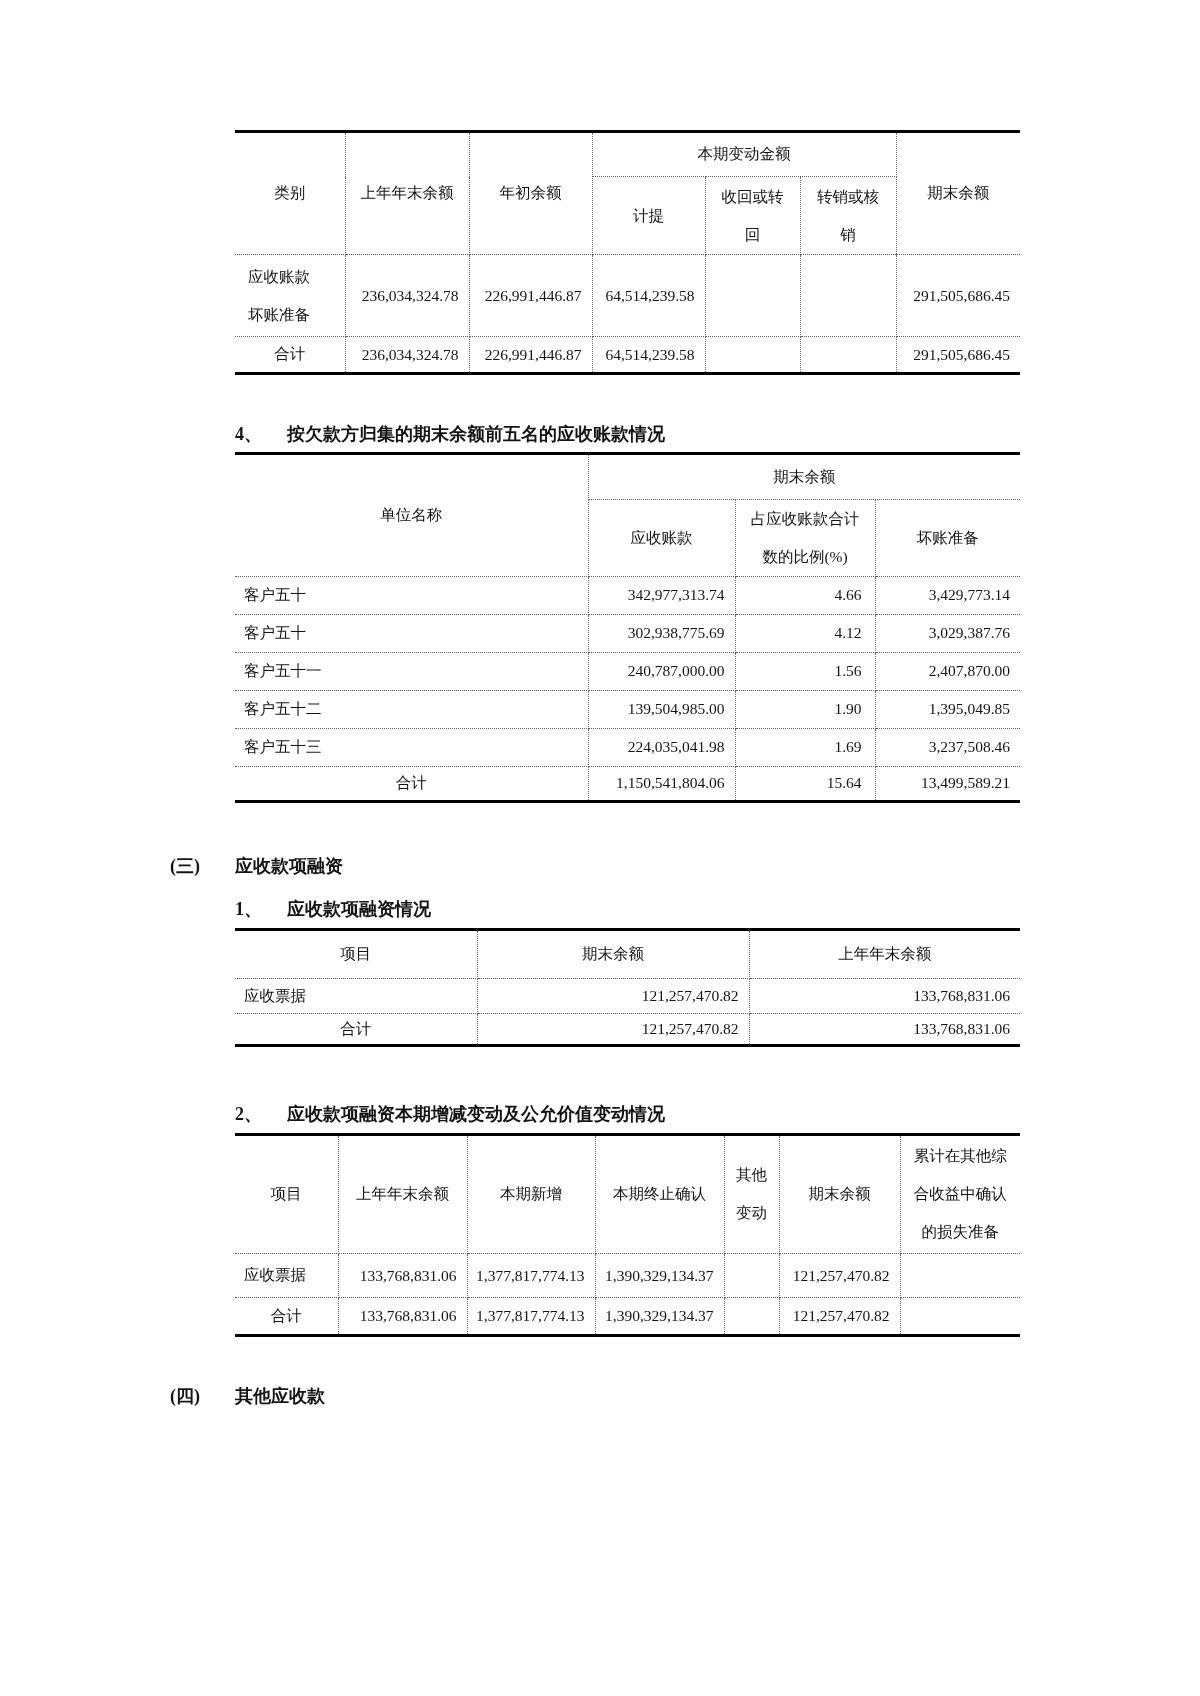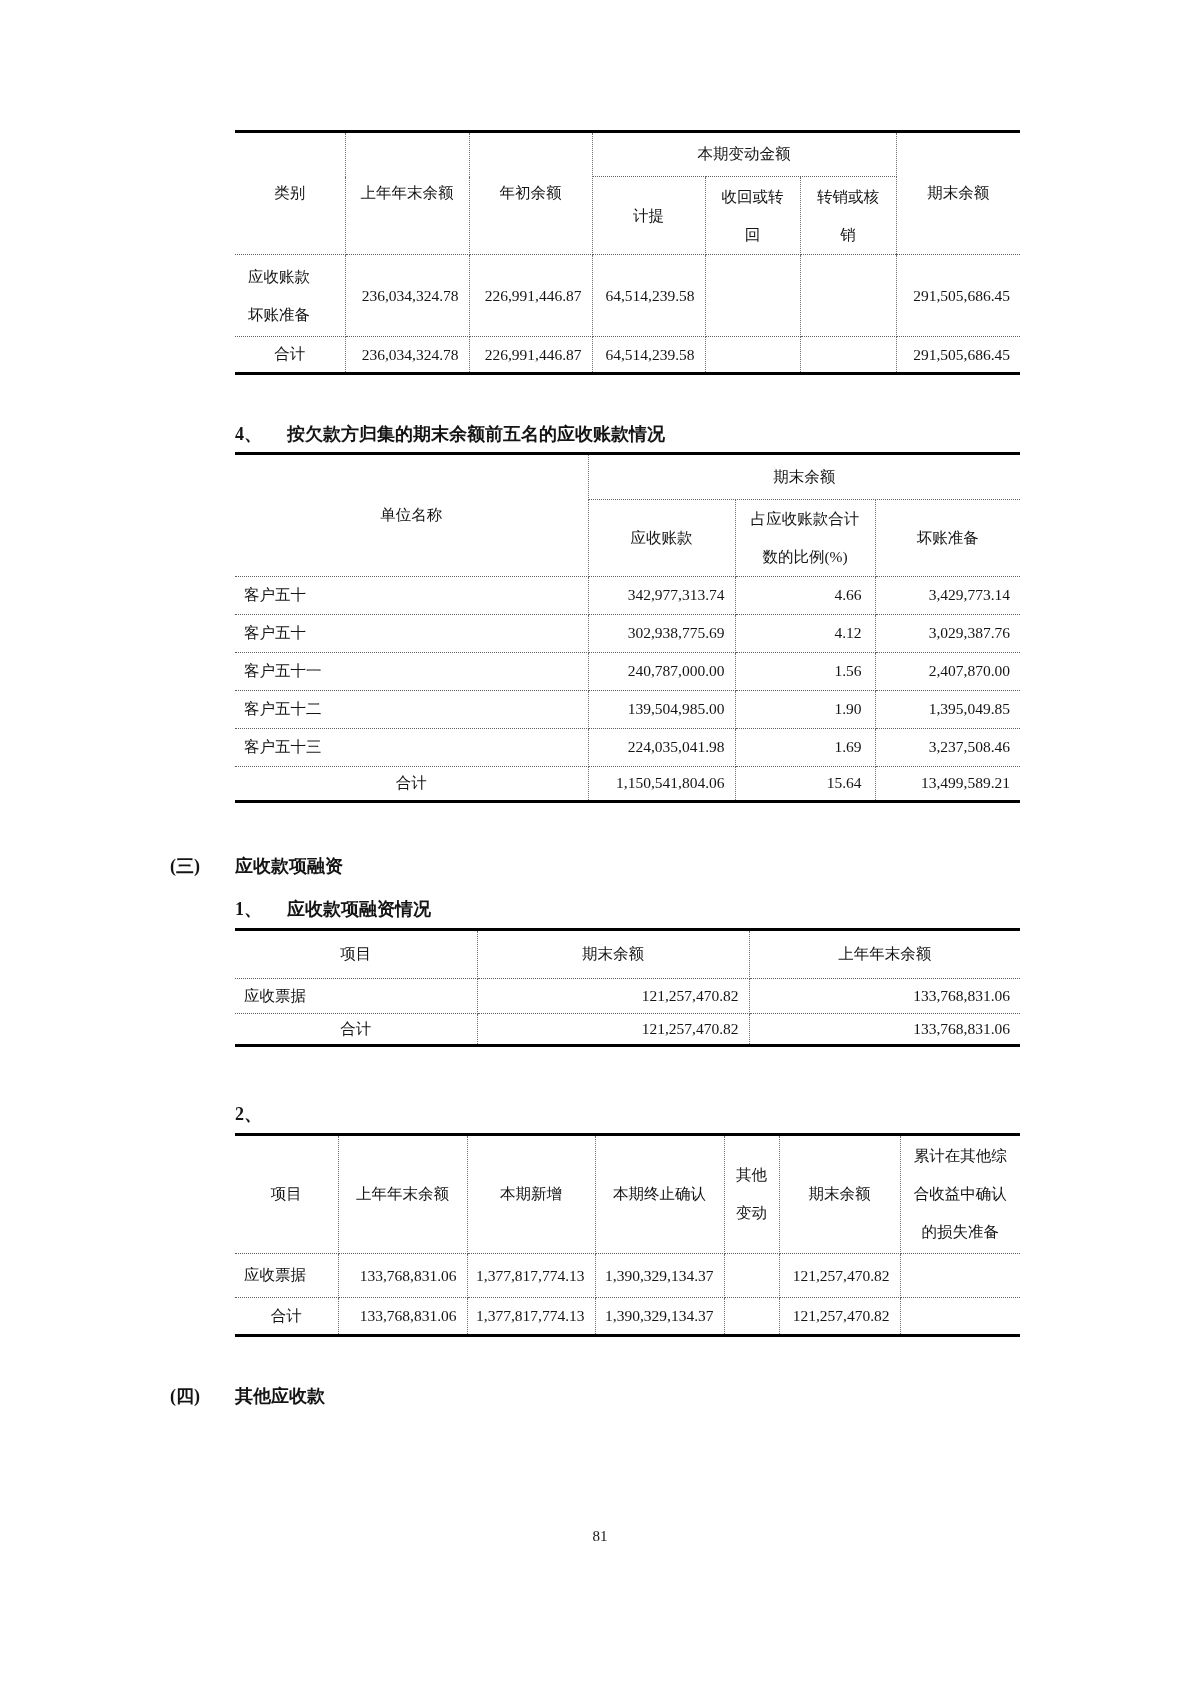--- a/index.html
+++ b/index.html
@@ -197,20 +197,21 @@
       <tr class="t3r3">
         <td class="br tc">合计</td>
         <td class="br tr">121,257,470.82</td>
         <td class="tr">133,768,831.06</td>
       </tr>
     </tbody>
       </table>
 
     <div class="heading underlined mt-s32">
       <span class="num">2、</span>
+      <span>应收款项融资本期增减变动及公允价值变动情况</span>
     </div>
 
     <table>
       <colgroup>
         <col style="width:103px">
           <col style="width:129px">
           <col style="width:128px">
           <col style="width:129px">
         <col style="width:55px">
           <col style="width:121px">
@@ -247,14 +248,13 @@
     </tbody>
       </table>
 
     <div class="heading outer mt-s4o">
       <span class="num">(四)</span>
       <span>其他应收款</span>
     </div>
 
   </div>
 
-  <div class="footer">81</div>
 </div>
 
 </body></html>

